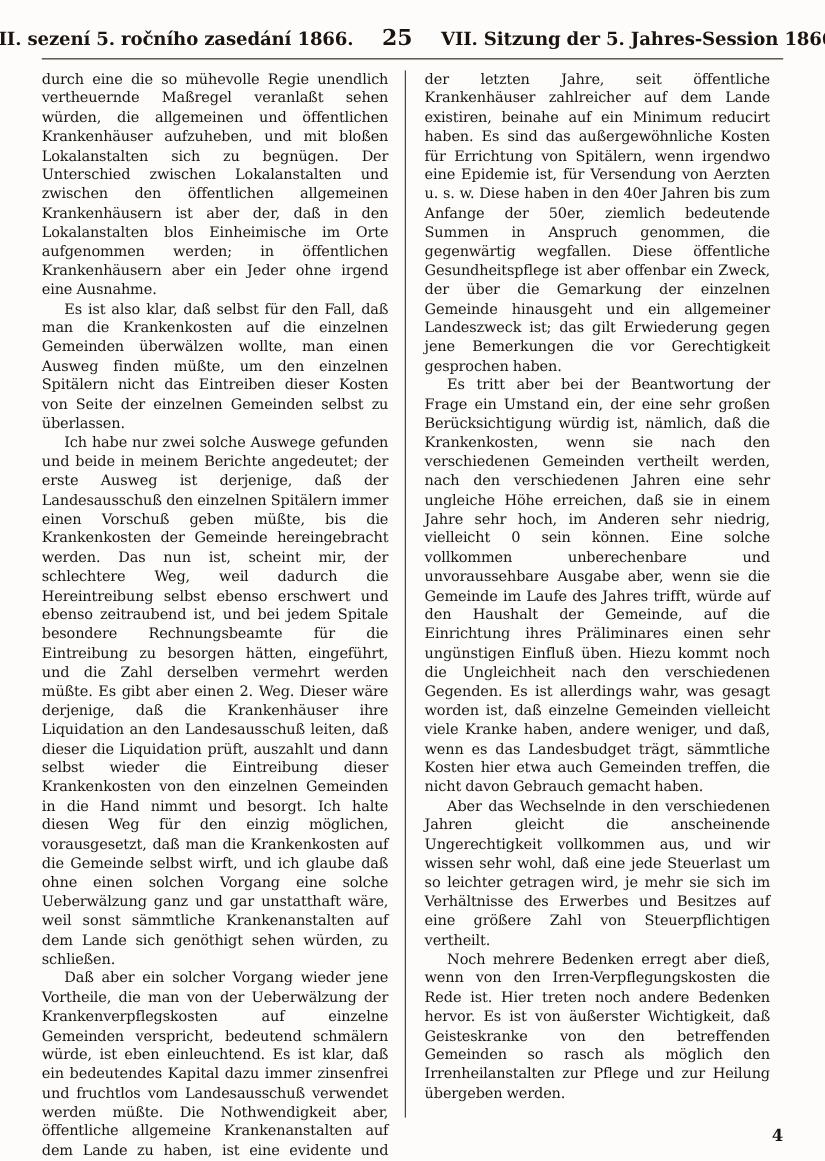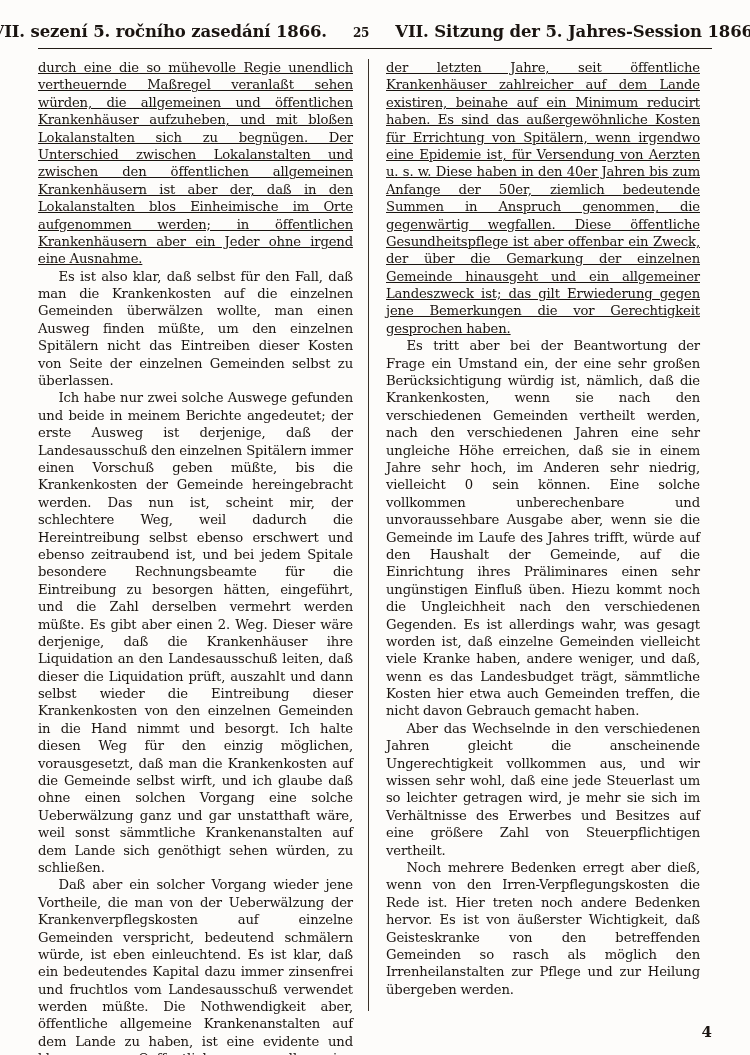--- a/index.html
+++ b/index.html
@@ -37,21 +37,21 @@
   }
   .header .head-left,
   .header .head-right {
     flex: 0 0 auto;
   }
   .header .head-right {
     font-style: normal;
   }
   .header .page-num {
     flex: 0 0 auto;
-    font-size: 12px;
+    font-size: 20px;
   }
   .rule {
     border: 0;
     border-top: 1.6px solid #221c16;
     margin: 0 0 10px 0;
   }
   
   .columns {
     display: flex;
     gap: 0px;
@@ -74,21 +74,20 @@
   }
   .col.right {
     padding-left: 17px;
   }
   .col p {
     margin: 0;
     text-indent: 1.55em;
   }
   .col p.noindent {
     text-indent: 0;
-    text-decoration: underline;
   }
   
   .fraktur {
     font-family: "DejaVu Serif", serif;
     letter-spacing: -0.15px;
   }
   .page-foot {
     position: absolute;
     right: 38px;
     bottom: 14px;

